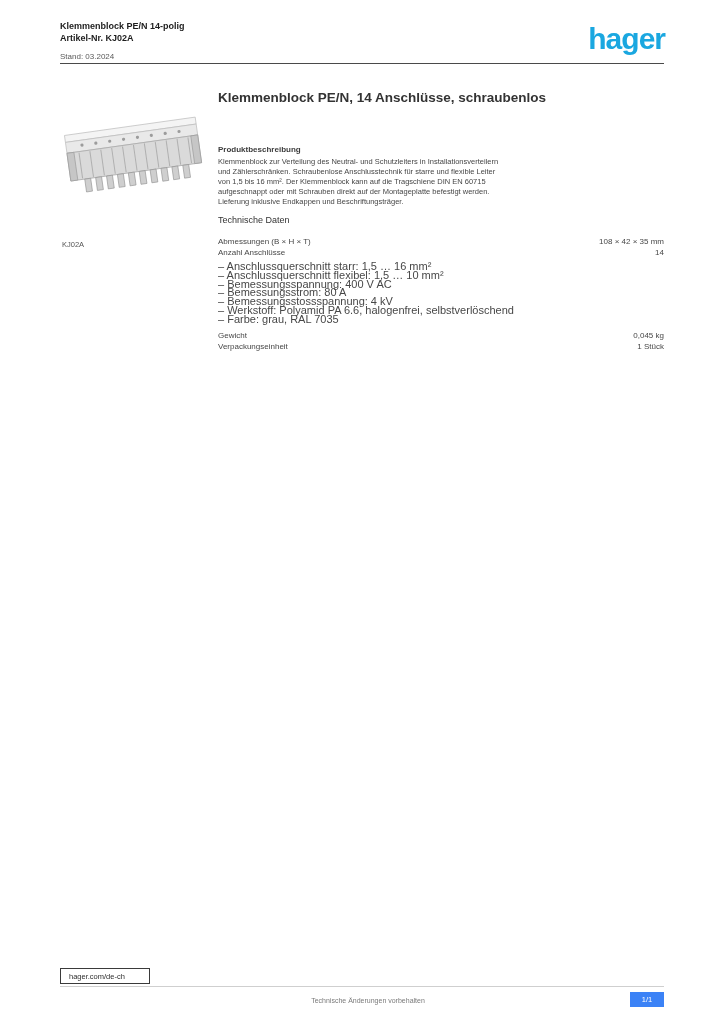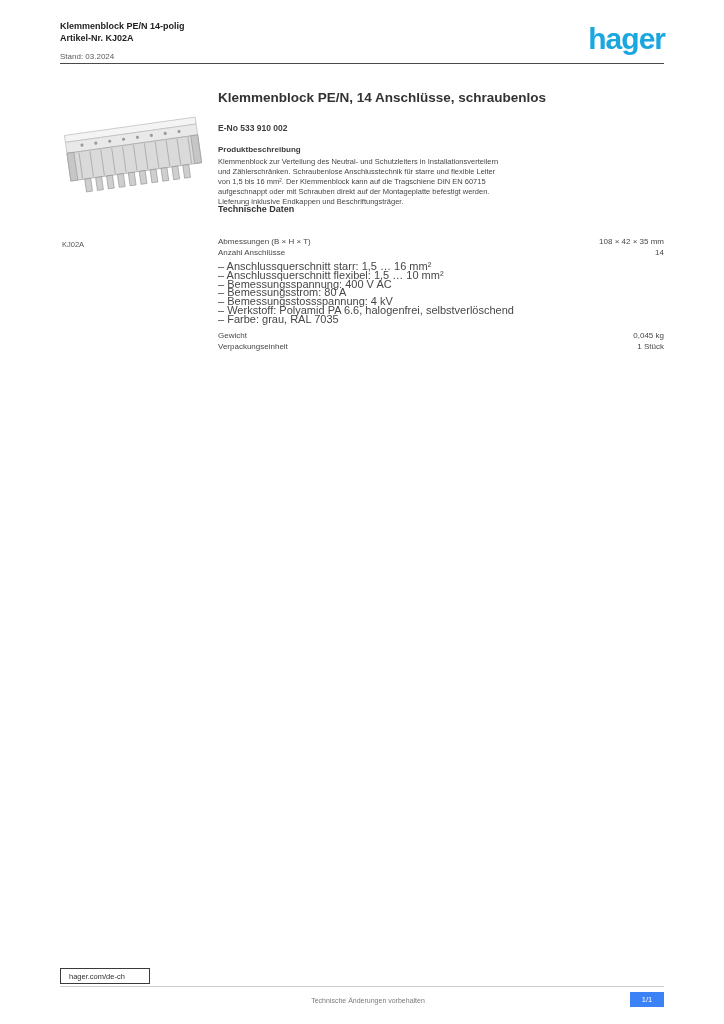--- a/index.html
+++ b/index.html
@@ -16,21 +16,21 @@
   .hdr-rule{position:absolute;left:60px;top:63px;width:604px;border-top:1px solid #4a4a4a;}
   
   .prod-img{position:absolute;left:58px;top:96px;width:152px;height:120px;}
   .img-caption{position:absolute;left:62px;top:240px;font-size:7.5px;color:#555;}
   
   .rcol{position:absolute;left:218px;width:446px;}
   .title{top:90px;font-size:13.5px;font-weight:bold;color:#333;line-height:16px;}
   .enumber{top:123px;font-size:8.5px;font-weight:bold;color:#3c3c3c;}
   .desc-head{top:145px;font-size:8px;font-weight:bold;color:#3c3c3c;}
   .desc-lines{top:157px;font-size:7.5px;line-height:10px;color:#474747;}
-  .spec-head{top:204px;font-size:9px;font-weight:bold;color:#333;}
+  .spec-head{top:215px;font-size:9px;font-weight:normal;color:#333;}
   .spec-group{font-size:8px;color:#474747;}
   .spec1{top:236px;}
   .spec2{top:330px;}
   .spec-row{display:flex;justify-content:space-between;height:11px;line-height:11px;gap:32px;}
   .spec-row .lab{white-space:nowrap;}
   .spec-row .val{white-space:nowrap;text-align:center;}
   .features{top:262px;font-size:11px;line-height:8.8px;color:#474747;}
   
   .ftr-rule{position:absolute;left:60px;top:986px;width:604px;border-top:0.5px solid #cfcfcf;}
   .ftr-web{position:absolute;left:60px;top:968px;border:1px solid #3a3a3a;
@@ -93,21 +93,20 @@
           <circle cx="82" cy="42" r="1.6"></circle>
           <circle cx="96" cy="42" r="1.6"></circle>
         <circle cx="110" cy="42" r="1.6"></circle>
           <circle cx="124" cy="42" r="1.6"></circle>
       </g>
     </g>
   </svg>
   <div class="img-caption">KJ02A</div>
 
   <div class="rcol title">Klemmenblock PE/N, 14 Anschlüsse, schraubenlos</div>
-  <div class="rcol enumber">E-No 533 910 002</div>
 
   <div class="rcol desc-head">Produktbeschreibung</div>
   <div class="rcol desc-lines">
     <div>Klemmenblock zur Verteilung des Neutral- und Schutzleiters in Installationsverteilern</div>
     <div>und Zählerschränken. Schraubenlose Anschlusstechnik für starre und flexible Leiter</div>
     <div>von 1,5 bis 16 mm². Der Klemmenblock kann auf die Tragschiene DIN EN 60715</div>
     <div>aufgeschnappt oder mit Schrauben direkt auf der Montageplatte befestigt werden.</div>
     <div>Lieferung inklusive Endkappen und Beschriftungsträger.</div>
   </div>
 

